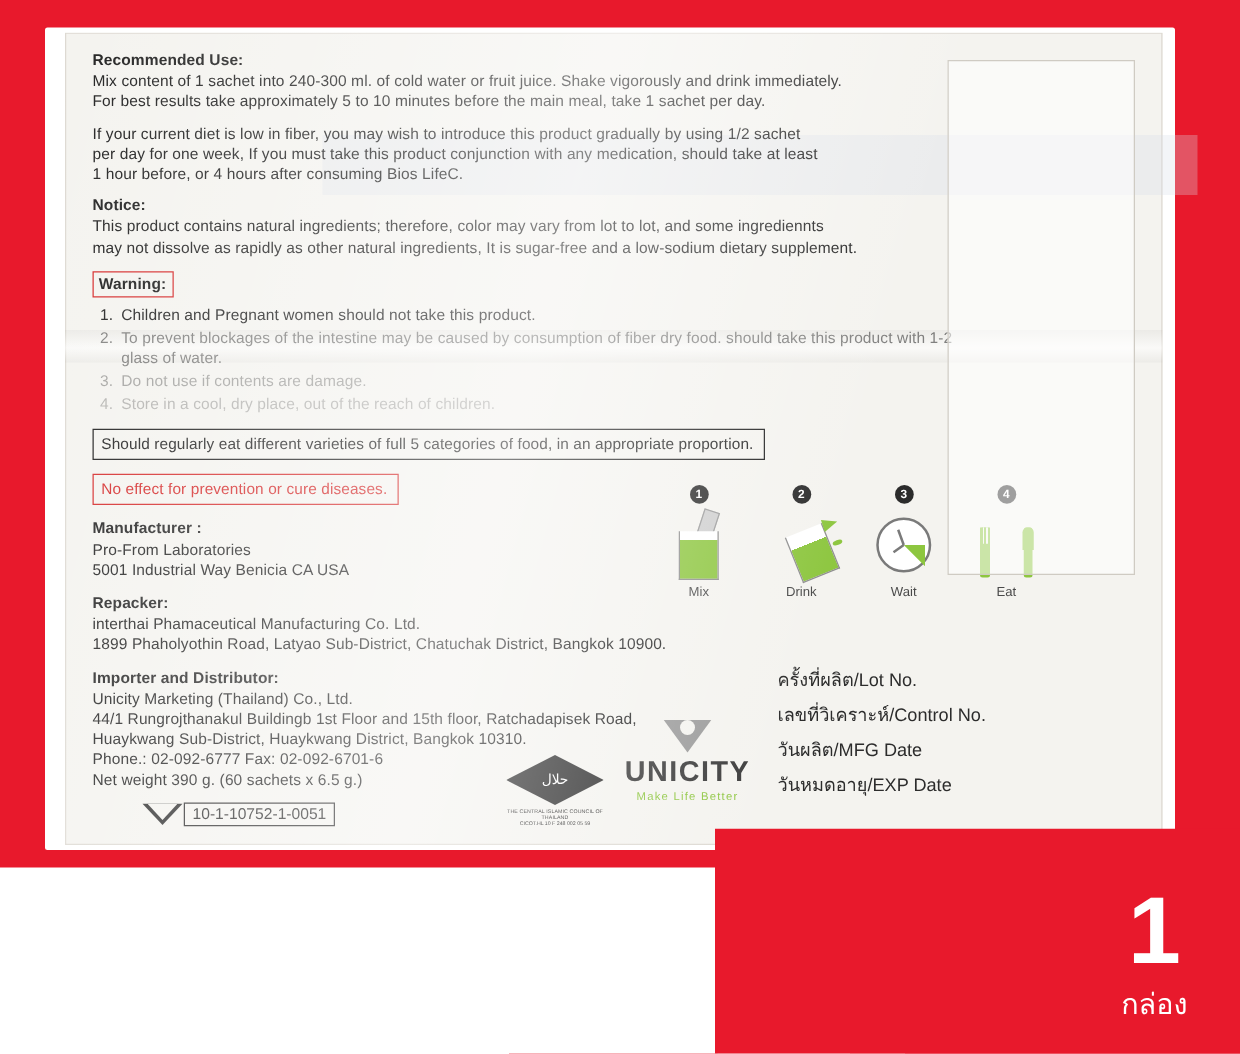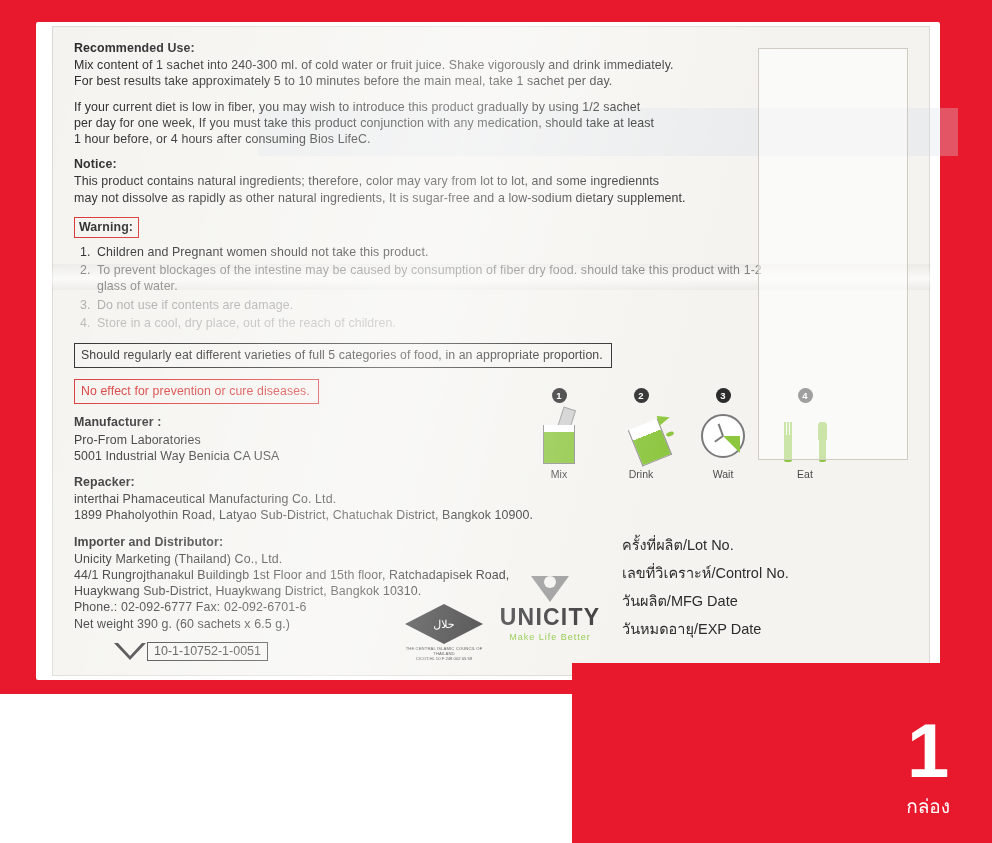--- a/index.html
+++ b/index.html
@@ -366,21 +366,21 @@
     bottom: 22px;
     text-align: center;
     color: #ffffff;
   }
   .badge .num {
     font-size: 76px;
     font-weight: bold;
     line-height: 76px;
   }
   .badge .unit {
-    font-size: 19px;
+    font-size: 23px;
     margin-top: 2px;
   }
 </style>
 </head>
 <body>
 
 <div id="stage">
 
   <div class="white-plate"></div>
   <div class="white-bottom"></div>

